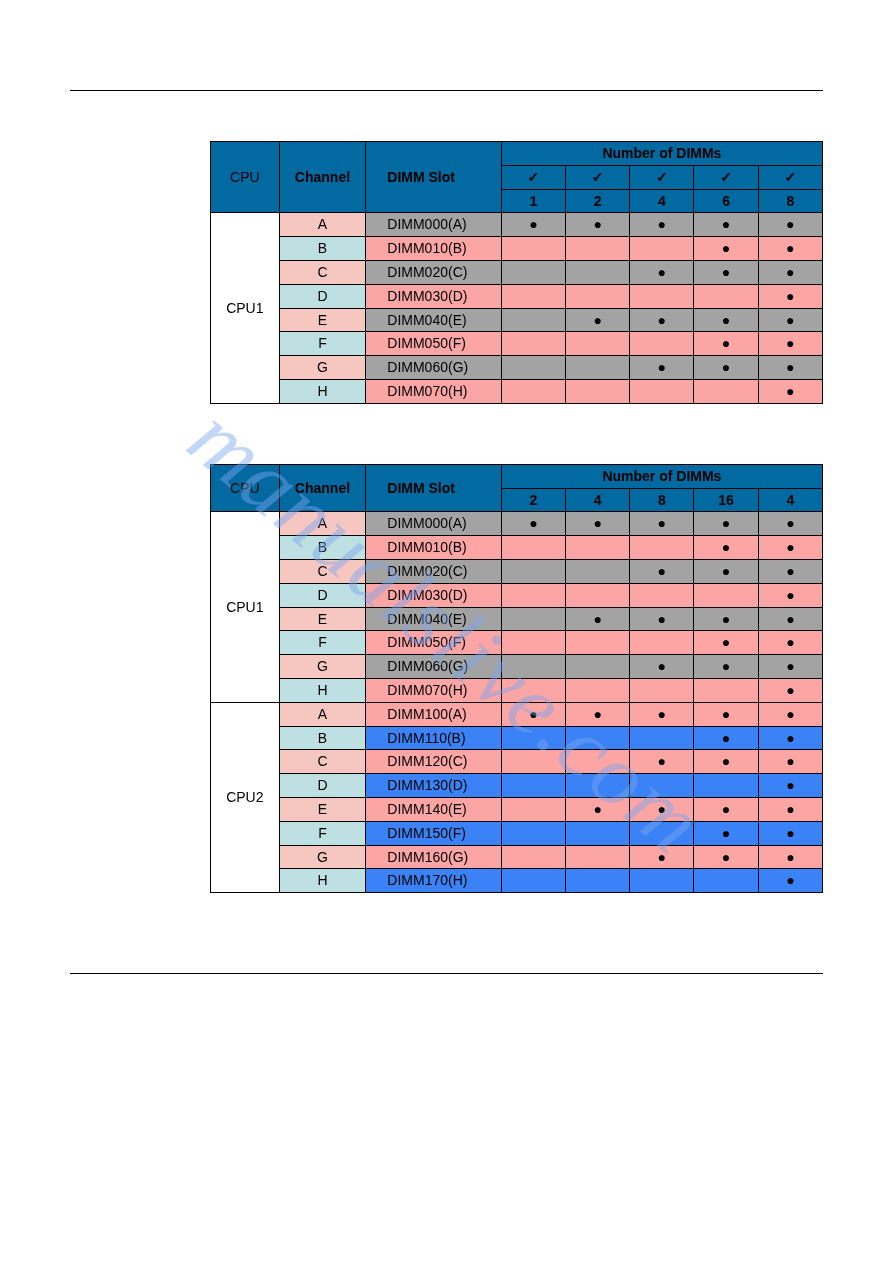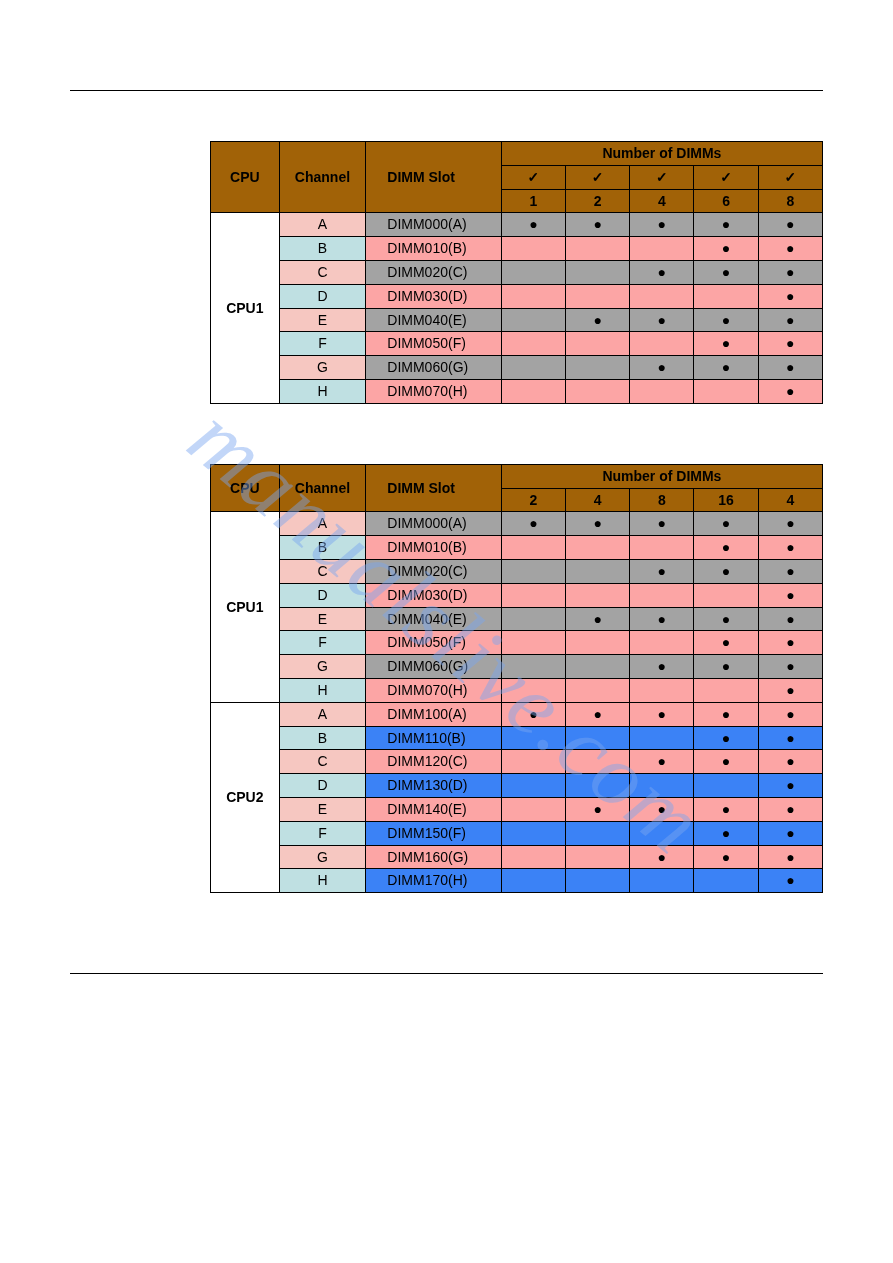--- a/index.html
+++ b/index.html
@@ -31,23 +31,23 @@
     font-size: 14px;
   }
   th, td {
     border: 1px solid #000;
     text-align: center;
     padding: 3px 6px;
     line-height: 1.2;
   }
   th {
     font-weight: bold;
-    background: #a16207;
-  }
-  .col-cpu   { width: 56px; font-weight: bold; }
+    background: #0369a1;
+  }
+  .col-cpu   { width: 56px; font-weight: normal; }
   .col-chan  { width: 74px; }
   .col-slot  { width: 108px; text-align: left; padding-left: 21px; }
   .col-num   { width: 52px; }
 
   .chan-pink { background: #f6c7c1; }
   .chan-blue { background: #bfe0e2; }
 
   .slot-dark-or { background: #a3a3a3; }
   .slot-lite-or { background: #fca5a5; }
   .slot-dark-gr { background: #fca5a5; }

